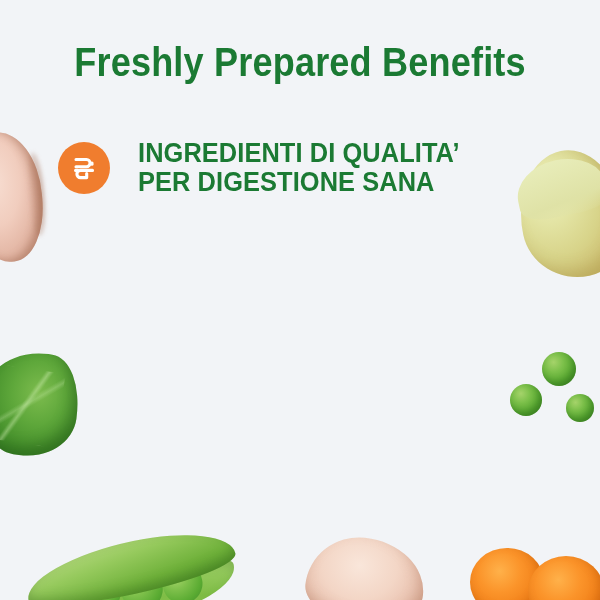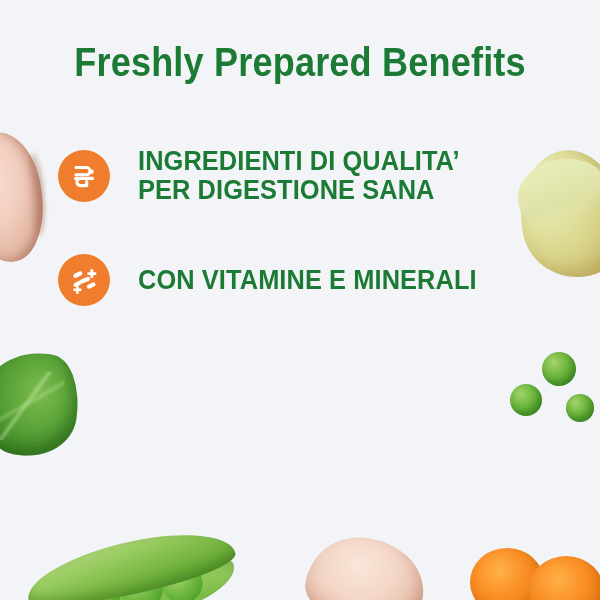--- a/index.html
+++ b/index.html
@@ -147,21 +147,21 @@
     font-weight: 700;
     letter-spacing: 0.2px;
     color: #1b7a33;
     transform: scaleX(0.88);
     transform-origin: center top;
     white-space: nowrap;
   }
 
   #benefit-list {
     position: absolute;
-    left: 58px; top: 138px;
+    left: 58px; top: 130px;
     width: 500px;
   }
   .benefit-row {
     display: flex;
     align-items: center;
     height: 76px;
     margin-bottom: 28px;
   }
   .benefit-icon-badge {
     flex: 0 0 auto;
@@ -225,32 +225,17 @@
               <path d="M25.5 19.4 H13.5 a3.6 3.6 0 0 0 0 7.2 h6.2 v-4"></path>
               <path d="M8.6 19.4 h2.2"></path>
             </g>
           </svg>
         </span>
         <span class="benefit-label">INGREDIENTI DI QUALITA’
 PER DIGESTIONE SANA</span>
       </div>
 
 
-      <div class="benefit-row">
-        <span class="benefit-icon-badge">
-          <svg width="34" height="34" viewBox="0 0 34 34" aria-hidden="true">
-            <g fill="#ffffff">
-              <rect x="6.0" y="9.4" width="9.6" height="4.3" rx="2.15" transform="rotate(-26 10.8 11.5)"></rect>
-              <rect x="12.8" y="15.0" width="10.4" height="4.3" rx="2.15" transform="rotate(-22 18 17.1)"></rect>
-              <rect x="6.2" y="18.8" width="8.6" height="4.1" rx="2.05" transform="rotate(-30 10.5 20.8)"></rect>
-              <rect x="19.6" y="20.4" width="9.2" height="4.2" rx="2.1" transform="rotate(-26 24.2 22.5)"></rect>
-              <path d="M23.4 6.2h2.9v3.0h3.0v2.9h-3.0v3.0h-2.9v-3.0h-3.0V9.2h3.0z"></path>
-              <path d="M9.1 22.8h2.6v2.7h2.7v2.6h-2.7v2.7H9.1v-2.7H6.4v-2.6h2.7z"></path>
-            </g>
-          </svg>
-        </span>
-        <span class="benefit-label">CON VITAMINE E MINERALI</span>
-      </div>
 
 
     </div>
   </div>
 </div>
 
 </body></html>

